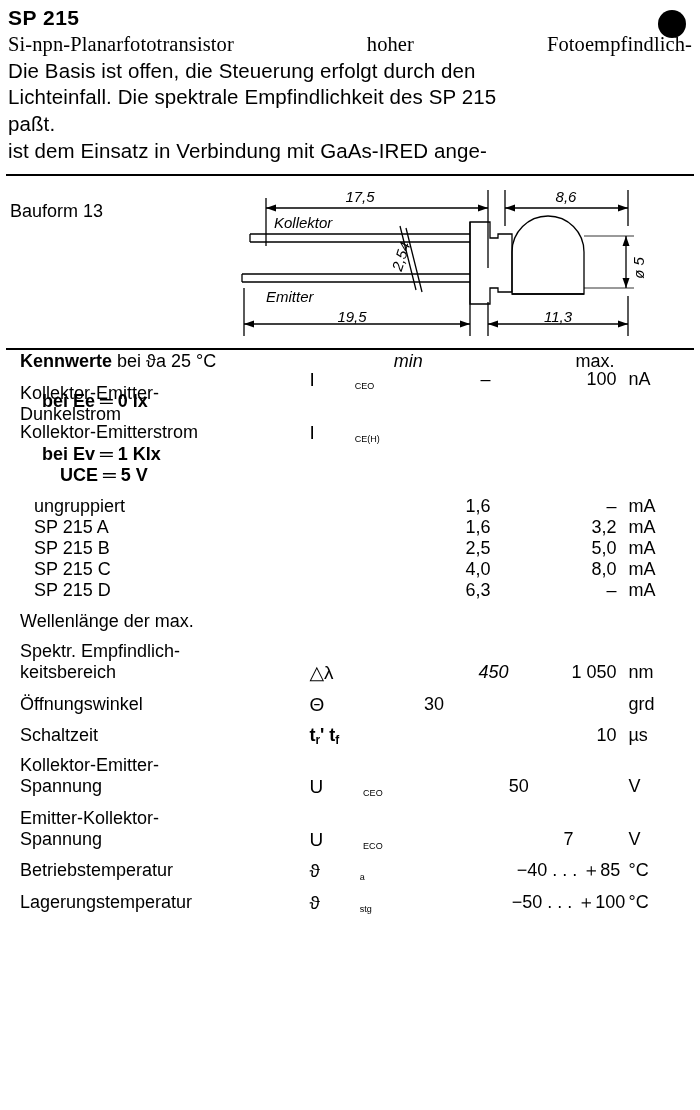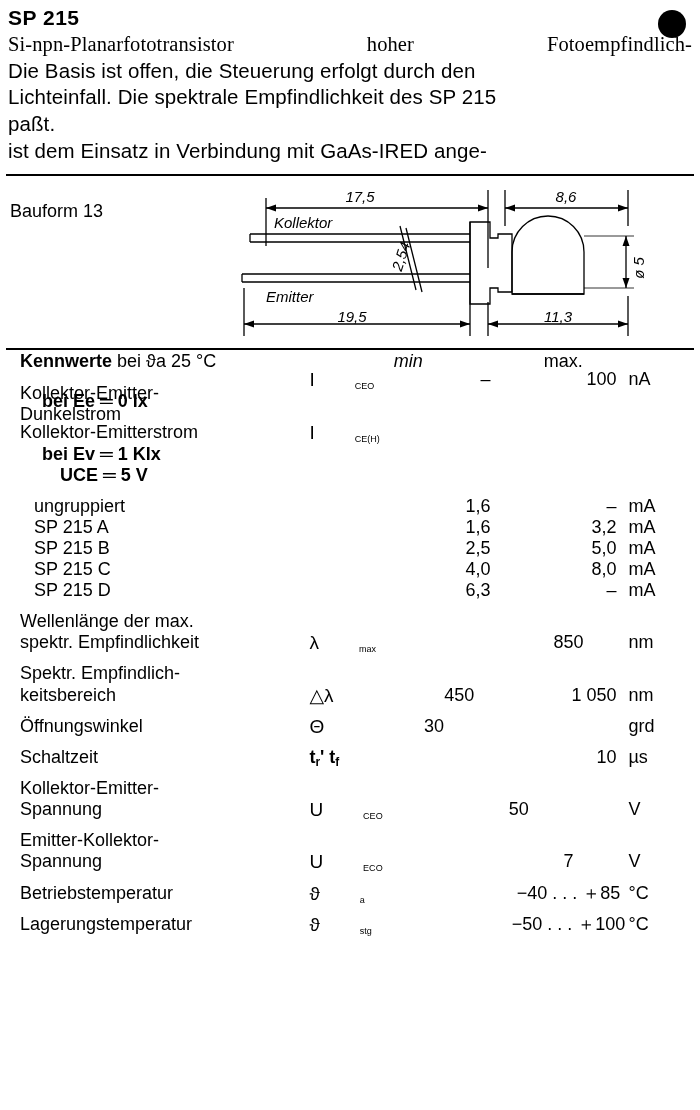--- a/index.html
+++ b/index.html
@@ -110,21 +110,21 @@
   .c-desc { width: 290px; }
   .c-sym  { width: 110px; }
   .c-min  { width: 100px; text-align: right; padding-right: 18px !important; }
   .c-max  { width: 110px; text-align: right; padding-right: 12px !important; }
   .c-unit { width: 60px; text-align: left; }
 
   .hdr-row td { padding-bottom: 10px !important; }
   .kennwerte { font-weight: bold; }
   .kennwerte .light { font-weight: normal; }
   .hdr-min { text-align: left; padding-left: 6px !important; font-style: italic; }
-  .hdr-max { text-align: center; padding-left: 8px !important; }
+  .hdr-max { text-align: right; padding-left: 8px !important; }
 
   .indent1 { padding-left: 22px !important; }
   .indent2 { padding-left: 40px !important; }
   .indent-row { padding-left: 14px !important; }
 
   .spacer-sm td { height: 9px; }
 
   sub {
     font-size: 0.66em;
     vertical-align: baseline;
@@ -344,43 +344,36 @@
             <td colspan="5"></td>
           </tr>
 
         <tr>
           <td class="c-desc">Wellenlänge der max.</td>
           <td class="c-sym"></td>
             <td class="c-min"></td>
             <td class="c-max"></td>
             <td class="c-unit"></td>
         </tr>
-        <tr>
-          <td class="c-desc">spektr. Empfindlichkeit</td>
-          <td class="c-sym sym-big">λ<span class="smallcapsub"><sub>max</sub></span></td>
-          <td class="c-min"></td>
-          <td class="c-max" style="text-align:center; padding-right:0 !important;">850</td>
-          <td class="c-unit">nm</td>
-        </tr>
 
         <tr class="spacer-sm">
             <td colspan="5"></td>
           </tr>
 
         <tr>
           <td class="c-desc">Spektr. Empfindlich-</td>
           <td class="c-sym"></td>
             <td class="c-min"></td>
             <td class="c-max"></td>
             <td class="c-unit"></td>
         </tr>
         <tr>
           <td class="c-desc">keitsbereich</td>
           <td class="c-sym sym-big">△λ</td>
-          <td class="c-min" style="text-align:center; padding-right:0 !important;">450</td>
+          <td class="c-min" style="text-align:right; padding-right:0 !important;font-style:italic;">450</td>
           <td class="c-max">1 050</td>
           <td class="c-unit">nm</td>
         </tr>
 
         <tr class="spacer-sm">
             <td colspan="5"></td>
           </tr>
 
         <tr>
           <td class="c-desc">Öffnungswinkel</td>

